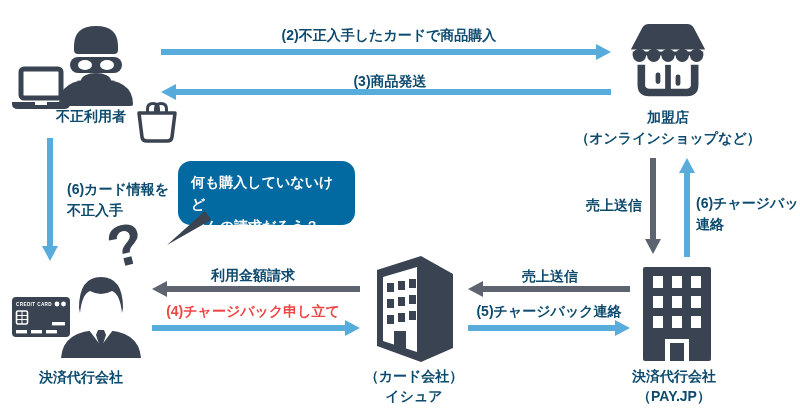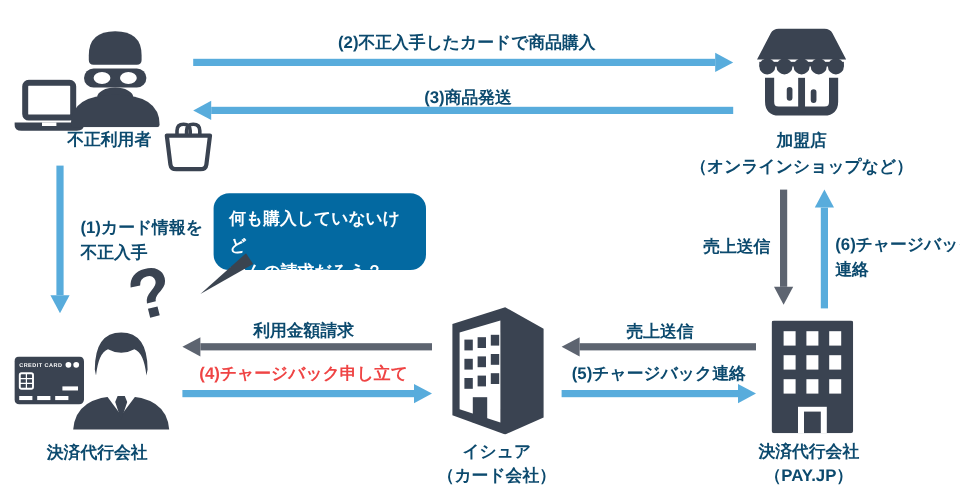--- a/index.html
+++ b/index.html
@@ -151,22 +151,22 @@
         <rect class="ink" x="35" y="47" width="7" height="9"></rect>
         <rect class="ink" x="46" y="45" width="7" height="9"></rect>
       <rect class="ink" x="24" y="65" width="7" height="9"></rect>
         <rect class="ink" x="35" y="63" width="7" height="9"></rect>
         <rect class="ink" x="46" y="61" width="7" height="9"></rect>
       <rect class="ink" x="31" y="81" width="12" height="21"></rect>
     </svg>
   </div>
 
   <div class="lbl ctr" style="left:414px; top:366px; line-height:20px;">
+    <div>（カード会社）</div>
     <div>イシュア</div>
-    <div>（カード会社）</div>
   </div>
 
   <div class="icon" style="left:643px; top:267px; width:68px; height:94px;">
     <svg viewBox="0 0 68 94">
       <rect class="ink" width="68" height="94" rx="2"></rect>
       <rect x="10" y="9" width="10" height="12" fill="#fff"></rect>
         <rect x="29" y="9" width="10" height="12" fill="#fff"></rect>
         <rect x="48" y="9" width="10" height="12" fill="#fff"></rect>
       <rect x="10" y="29" width="10" height="12" fill="#fff"></rect>
         <rect x="29" y="29" width="10" height="12" fill="#fff"></rect>
@@ -194,21 +194,21 @@
     <div class="head l"></div>
       <div class="shaft"></div>
   </div>
   <div class="lbl ctr" style="left:390px; top:71px;">(3)商品発送</div>
 
   <div class="arrow v blue" style="left:42px; top:138px; width:16px; height:123px;">
     <div class="shaft"></div>
       <div class="head d"></div>
   </div>
   <div class="lbl" style="left:67px; top:179px;">
-    <div>(1)カード情報を</div>
+    <div>(6)カード情報を</div>
     <div>不正入手</div>
   </div>
 
   <div class="arrow v gray" style="left:645px; top:158px; width:16px; height:96px;">
     <div class="shaft"></div>
       <div class="head d"></div>
   </div>
   <div class="lbl" style="right:158px; top:195px;">売上送信</div>
 
   <div class="arrow v blue" style="left:679px; top:158px; width:16px; height:99px;">

